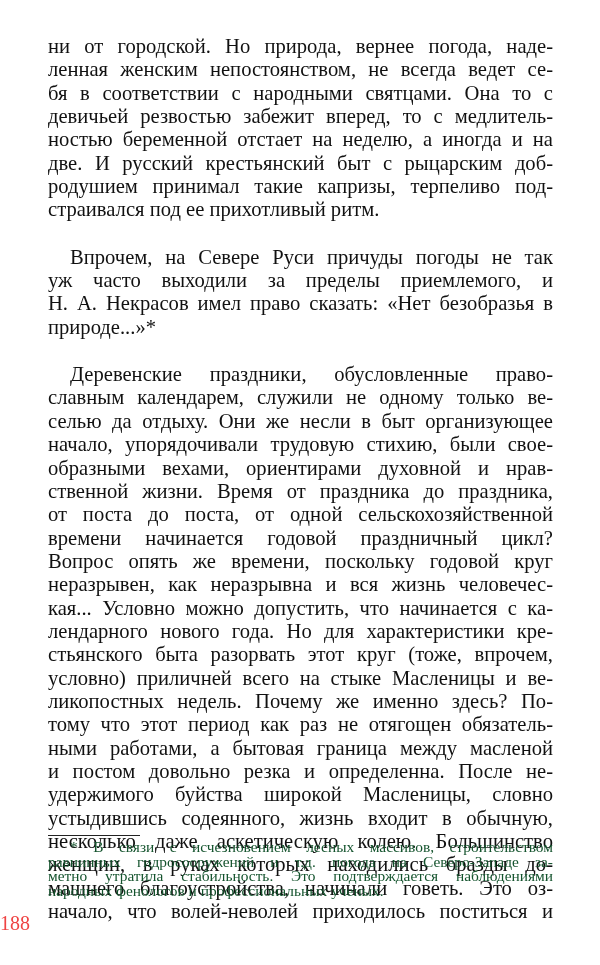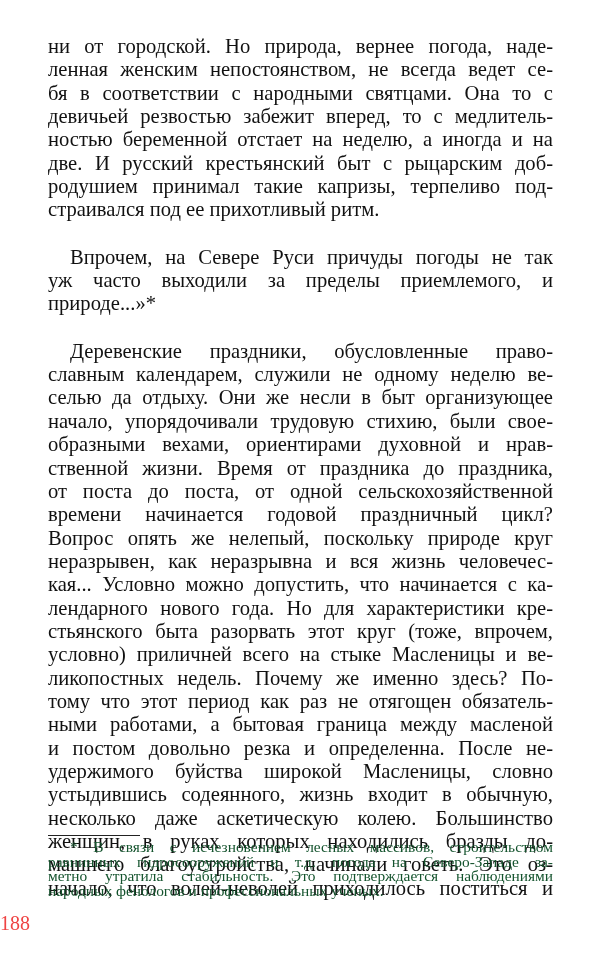--- a/index.html
+++ b/index.html
@@ -42,30 +42,31 @@
     <span class="line">ни от городской. Но природа, вернее погода, наде-</span>
     <span class="line">ленная женским непостоянством, не всегда ведет се-</span>
     <span class="line">бя в соответствии с народными святцами. Она то с</span>
     <span class="line">девичьей резвостью забежит вперед, то с медлитель-</span>
     <span class="line">ностью беременной отстает на неделю, а иногда и на</span>
     <span class="line">две. И русский крестьянский быт с рыцарским доб-</span>
     <span class="line">родушием принимал такие капризы, терпеливо под-</span>
     <span class="line last">страивался под ее прихотливый ритм.</span>
     <span class="line indent">Впрочем, на Севере Руси причуды погоды не так</span>
     <span class="line">уж часто выходили за пределы приемлемого, и</span>
+    <span class="line">Н. А. Некрасов имел право сказать: «Нет безобразья в</span>
     <span class="line last">природе...»*</span>
     <span class="line indent">Деревенские праздники, обусловленные право-</span>
-    <span class="line">славным календарем, служили не одному неделю ве-</span>
+    <span class="line">славным календарем, служили не одному только ве-</span>
     <span class="line">селью да отдыху. Они же несли в быт организующее</span>
     <span class="line">начало, упорядочивали трудовую стихию, были свое-</span>
     <span class="line">образными вехами, ориентирами духовной и нрав-</span>
     <span class="line">ственной жизни. Время от праздника до праздника,</span>
     <span class="line">от поста до поста, от одной сельскохозяйственной</span>
     <span class="line">времени начинается годовой праздничный цикл?</span>
-    <span class="line">Вопрос опять же нелепый, поскольку природе круг</span>
+    <span class="line">Вопрос опять же времени, поскольку годовой круг</span>
     <span class="line">неразрывен, как неразрывна и вся жизнь человечес-</span>
     <span class="line">кая... Условно можно допустить, что начинается с ка-</span>
     <span class="line">лендарного нового года. Но для характеристики кре-</span>
     <span class="line">стьянского быта разорвать этот круг (тоже, впрочем,</span>
     <span class="line">условно) приличней всего на стыке Масленицы и ве-</span>
     <span class="line">ликопостных недель. Почему же именно здесь? По-</span>
     <span class="line">тому что этот период как раз не отягощен обязатель-</span>
     <span class="line">ными работами, а бытовая граница между масленой</span>
     <span class="line">и постом довольно резка и определенна. После не-</span>
     <span class="line">удержимого буйства широкой Масленицы, словно</span>

